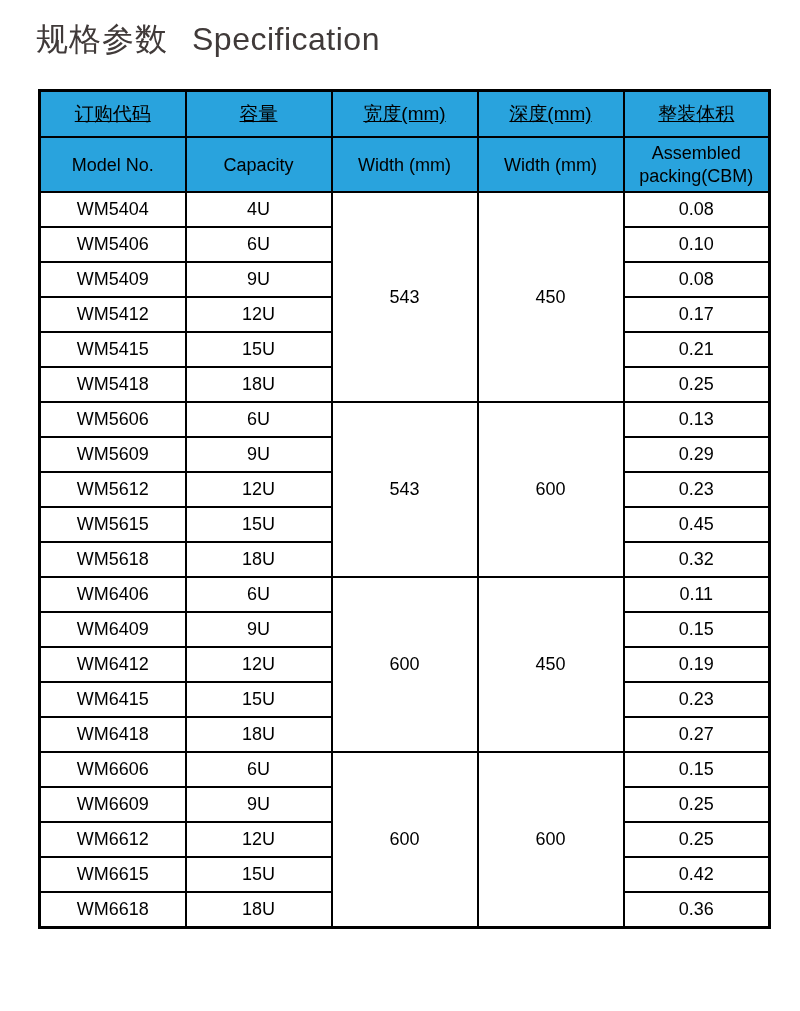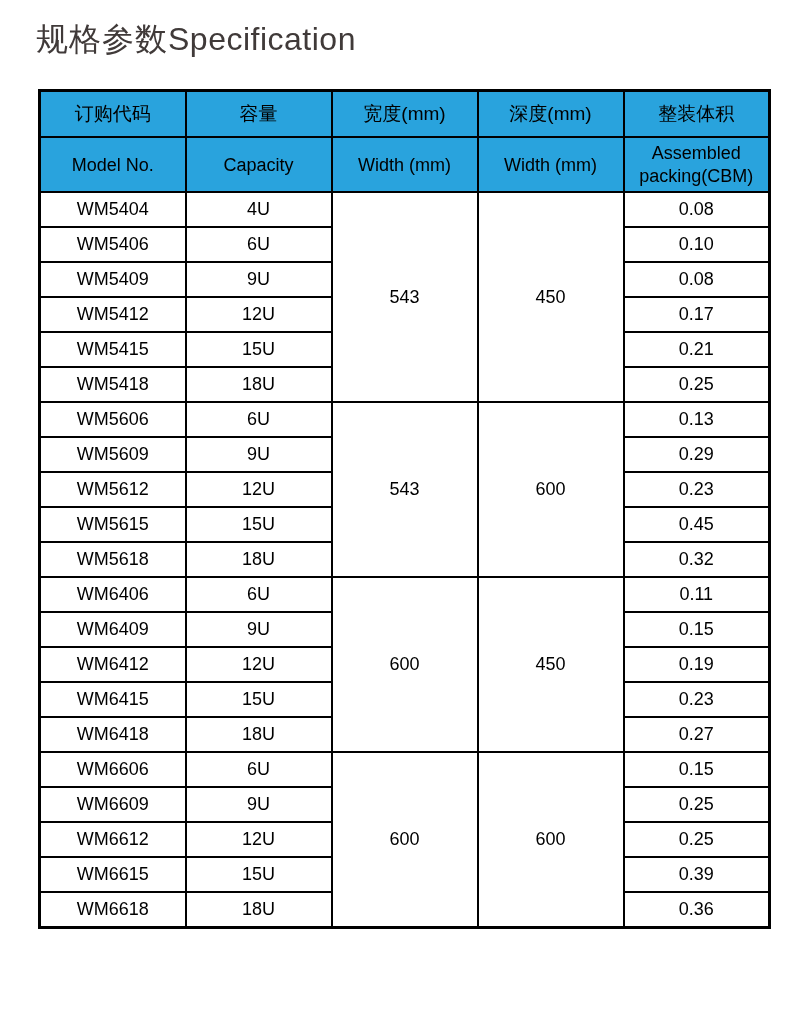--- a/index.html
+++ b/index.html
@@ -19,20 +19,21 @@
   }
   .title {
     margin: 20px 0 0 36px;
     font-size: 32px;
     font-weight: 500;
     color: #403a39;
     letter-spacing: 1px;
     line-height: 1.2;
   }
   .title .en {
+    margin-left: 24px;
     letter-spacing: 0.5px;
   }
   table.spec {
     border-collapse: collapse;
     table-layout: fixed;
     width: 730px;
     margin: 31px 0 0 38px;
     border: 3px solid #000000;
   }
   table.spec col { width: 146px; }
@@ -42,20 +43,21 @@
     vertical-align: middle;
     padding: 0 2px;
     overflow: hidden;
   }
   tr.hdr-zh th {
     background: #29a3dd;
     height: 44px;
     font-size: 19px;
     font-weight: 500;
     color: #000000;
+    text-decoration: underline;
   }
   tr.hdr-en th {
     background: #29a3dd;
     height: 53px;
     font-size: 18px;
     font-weight: 400;
     color: #000000;
     line-height: 1.25;
   }
   tbody td {
@@ -198,21 +200,21 @@
           <td>0.25</td>
         </tr>
         <tr>
           <td>WM6612</td>
           <td>12U</td>
           <td>0.25</td>
         </tr>
         <tr>
           <td>WM6615</td>
           <td>15U</td>
-          <td>0.39</td>
+          <td>0.42</td>
         </tr>
         <tr>
           <td>WM6618</td>
           <td>18U</td>
           <td>0.36</td>
         </tr>
       </tbody>
   </table>
 
 </div>

